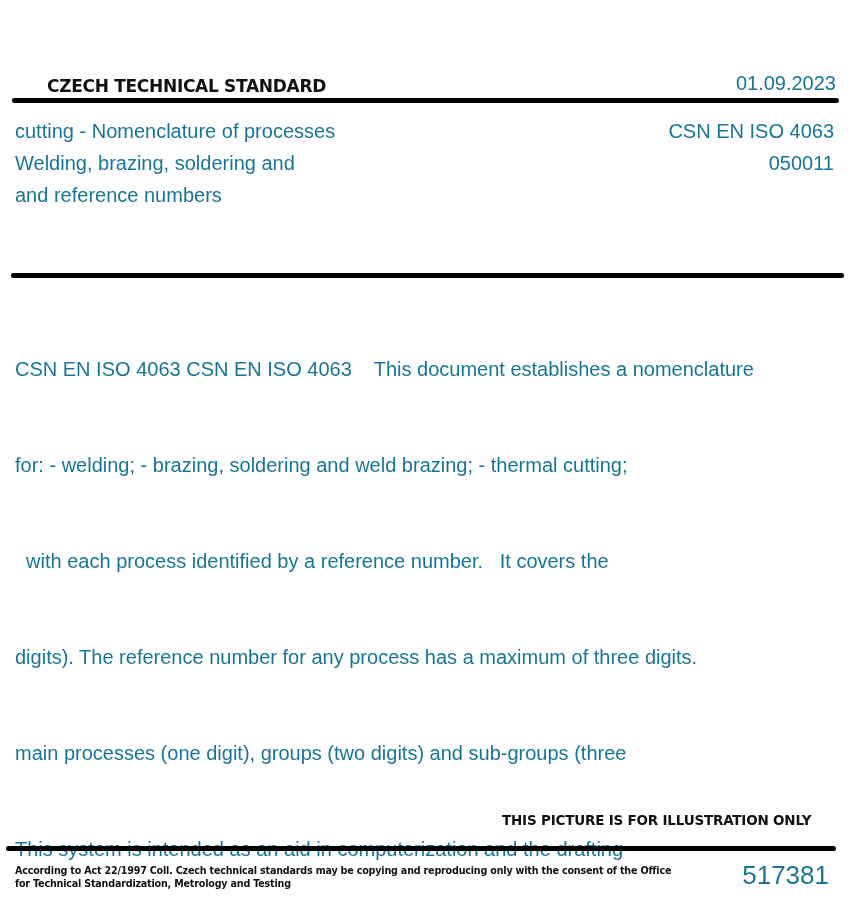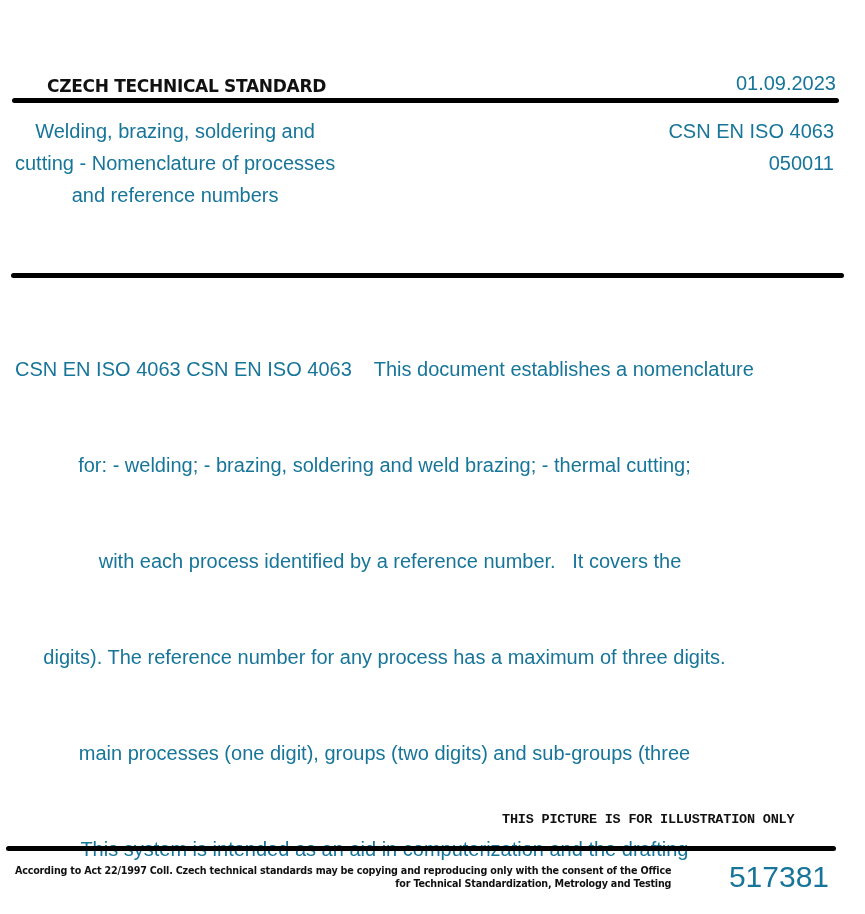--- a/index.html
+++ b/index.html
@@ -1,43 +1,43 @@
 <!DOCTYPE html>
 <html><head>
   <meta charset="utf-8">
   <style>
     html, body { margin: 0; padding: 0; background: #ffffff; }
     body { width: 865px; height: 914px; position: relative; overflow: hidden; }
-    .teal { color: #17759a; font-family: "Liberation Sans", sans-serif; text-align: center; }
+    .teal { color: #17759a; font-family: "Liberation Sans", sans-serif; }
     .dark { color: #111111; font-family: "DejaVu Sans", sans-serif; font-weight: bold; }
     .abs { position: absolute; }
     .rule { position: absolute; background: #000; border-radius: 3px; }
     #hdr-label { left: 15px; top: 76px; font-size: 17px; letter-spacing: -0.3px; margin-left: 32px; }
     #hdr-date { right: 29px; top: 72px; font-size: 20px; }
     #rule1 { left: 12px; top: 98px; width: 827px; height: 5px; }
     #title-block { left: 15px; top: 115px; font-size: 20px; line-height: 32px; }
     #std-block { right: 31px; top: 115px; font-size: 20px; line-height: 32px; text-align: right; margin-left: 14px; }
     #rule2 { left: 11px; top: 273px; width: 833px; height: 5px; }
     #body-text { left: 15px; top: 289px; font-size: 20px; line-height: 32px; white-space: pre; }
-    #illus { left: 502px; top: 812px; font-size: 13.5px; letter-spacing: -0.2px; font-family: Liberation Mono, monospace; }
+    #illus { left: 502px; top: 812px; font-size: 13.5px; letter-spacing: -0.2px; }
     #rule3 { left: 6px; top: 846px; width: 830px; height: 5px; }
     #legal { left: 15px; top: 864px; font-size: 9.6px; line-height: 13px; font-weight: bold; color:#111; letter-spacing: -0.2px; }
-    #doc-num { right: 36px; top: 860px; font-size: 30px; }
+    #doc-num { right: 36px; top: 860px; font-size: 26px; }
   </style>
 </head>
 <body>
 
 <div id="hdr-label" class="abs dark">CZECH TECHNICAL STANDARD</div>
 <div id="hdr-date" class="abs teal">01.09.2023</div>
 
 <div id="rule1" class="rule"></div>
 
 <div id="title-block" class="abs teal">
+  <div>cutting - Nomenclature of processes</div>
   <div>Welding, brazing, soldering and</div>
-  <div>cutting - Nomenclature of processes</div>
   <div>and reference numbers</div>
 </div>
 
 <div id="std-block" class="abs teal">
   <div>CSN EN ISO 4063</div>
   <div>050011</div>
 </div>
 
 <div id="rule2" class="rule"></div>
 
@@ -53,18 +53,18 @@
   
   
   
   
 </div>
 
 <div id="illus" class="abs dark">THIS PICTURE IS FOR ILLUSTRATION ONLY</div>
 
 <div id="rule3" class="rule"></div>
 
-<div id="legal" class="abs" style="font-family: 'DejaVu Sans', sans-serif; text-align: right;">
+<div id="legal" class="abs" style="font-family: 'DejaVu Sans', sans-serif;">
   <div>According to Act 22/1997 Coll. Czech technical standards may be copying and reproducing only with the consent of the Office</div>
   <div>for Technical Standardization, Metrology and Testing</div>
 </div>
 
 <div id="doc-num" class="abs teal">517381</div>
 
 </body></html>

